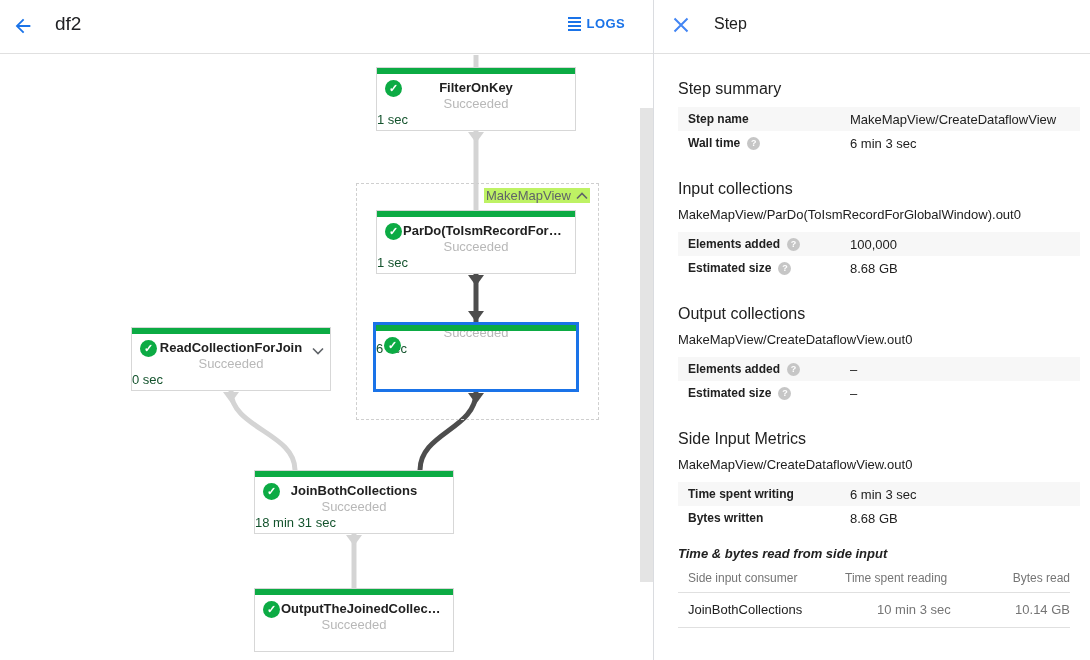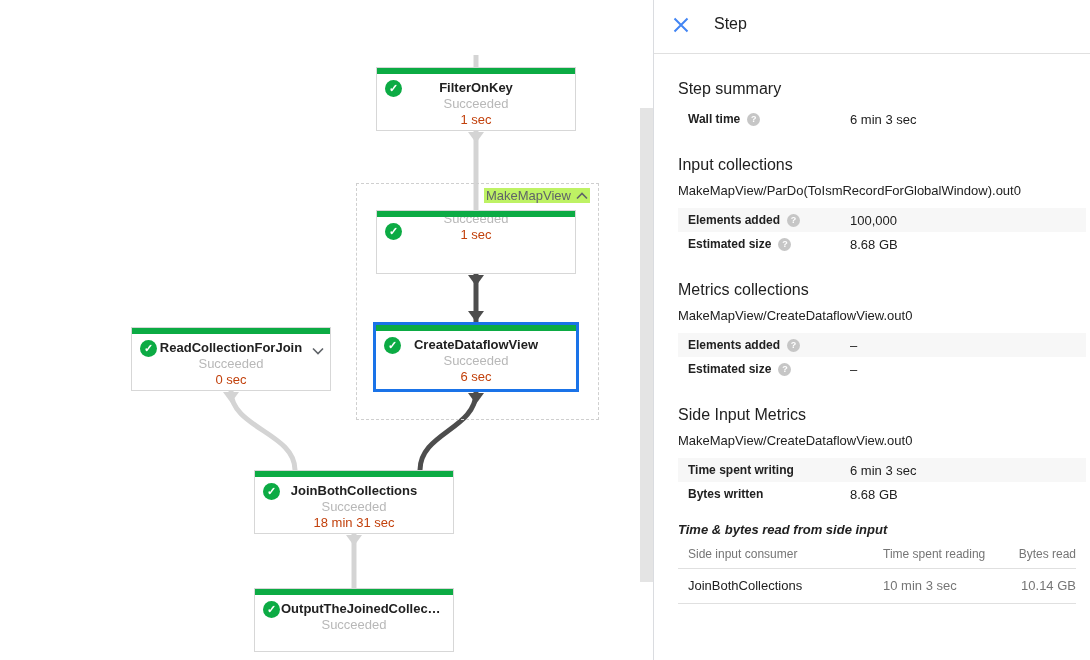--- a/index.html
+++ b/index.html
@@ -30,63 +30,80 @@
 
   .node { position:absolute; width:200px; height:64px; background:#fff;
           border:1px solid #d7d7d7; cursor:pointer; }
   .node .bar { position:absolute; top:0; left:0; right:0; height:6px; background:#0cab44; }
   .node .check { position:absolute; left:8px; top:12px; width:17px; height:17px; border-radius:50%;
                  background:#0cab44; color:#fff; font-size:11px; font-weight:bold;
                  display:flex; align-items:center; justify-content:center; line-height:1; }
   .node .ntitle { margin-top:11px; text-align:center; font-weight:bold; font-size:13px;
                   padding:0 26px; white-space:nowrap; overflow:hidden; line-height:17px; }
   .node .nstatus { text-align:center; font-size:13px; color:#b8b8b8; line-height:16px; }
-  .node .ntime { text-align:center; font-size:13px; color:#c2410c; line-height:16px; }
+  .node .ntime { text-align:left; font-size:13px; color:#14532d; line-height:16px; }
   .node.selected { border:3px solid #1a73e8; width:206px; height:70px; }
   .node .expand { position:absolute; right:6px; top:13px; }
 
   .vscrollbar { position:absolute; left:640px; top:108px; width:13px; height:474px;
                 background:#e4e4e4; }
 
   
   .right-panel { position:absolute; left:654px; top:0; width:436px; height:620px; background:#fff; }
   .rheader { position:relative; height:54px; border-bottom:1px solid #e0e0e0; }
   .close-btn { position:absolute; left:18px; top:16px; width:18px; height:18px; cursor:pointer;
                display:flex; align-items:center; justify-content:center; }
   .panel-title { position:absolute; left:60px; top:15px; font-size:16px; color:#212121; }
 
-  .rcontent { padding:25px 4px 0 24px; }
+  .rcontent { padding:25px 10px 0 24px; }
   .section h2 { font-size:16px; font-weight:normal; color:#212121; line-height:19px; margin-bottom:9px; }
   .section { margin-bottom:24px; }
   .coll-name { font-size:13px; color:#212121; line-height:15px; margin-bottom:10px; }
   .mrow { display:flex; align-items:center; height:24px; padding-left:10px; font-size:13px; }
   .mrow.alt { background:#f7f7f7; }
   .mlabel { width:162px; font-weight:bold; font-size:12px; color:#212121;
             display:flex; align-items:center; gap:7px; }
   .help { width:13px; height:13px; border-radius:50%; background:#c6c6c6; color:#fff;
           font-size:9px; font-weight:bold; display:inline-flex; align-items:center;
           justify-content:center; line-height:1; cursor:pointer; flex:0 0 13px; }
   .mvalue { color:#212121; }
 
   .sitable { margin-top:-8px; padding-right:10px; }
   .sitable .ttitle { font-size:13px; font-weight:bold; margin-bottom:5px;font-style:italic; }
   .trow { display:grid; grid-template-columns:1fr 121px 72px; align-items:center; }
   .trow.thead { padding:5px 0 7px 10px; border-bottom:1px solid #e0e0e0;
-                font-size:12px; color:#757575; }
+                font-size:12px; color:#757575;gap:32px; }
   .trow.tdata { padding:9px 0 10px 10px; border-bottom:1px solid #e0e0e0; font-size:13px; }
   .trow .c2 { text-align:left; }
   .trow .c3 { text-align:right; }
   .trow.tdata .c2, .trow.tdata .c3 { color:#757575; }
 </style>
 </head>
 <body>
 
 <div class="app">
 
   <div class="left-panel">
+    <div class="lheader">
+      <div class="back-btn">
+        <svg width="22" height="22" viewBox="0 0 24 24">
+          <path fill="#1a73e8" d="M20 11H7.83l5.59-5.59L12 4l-8 8 8 8 1.41-1.41L7.83 13H20v-2z"></path>
+        </svg>
+      </div>
+      <div class="job-title">df2</div>
+      <div class="logs-btn">
+        <span class="logs-icon">
+            <i></i>
+            <i></i>
+            <i></i>
+            <i></i>
+          </span>
+        <span>LOGS</span>
+      </div>
+    </div>
 
     <div class="graph">
 
       <svg class="edges" width="653" height="605" viewBox="0 0 653 605">
         <path d="M476,0 V13" stroke="#d4d4d4" stroke-width="5" fill="none"></path>
         <path d="M476,76 V155" stroke="#d4d4d4" stroke-width="5" fill="none"></path>
         <polygon points="468,77 484,77 476,88" fill="#d4d4d4"></polygon>
         <path d="M476,219 V267" stroke="#4d4d4d" stroke-width="5" fill="none"></path>
         <polygon points="468,220 484,220 476,231" fill="#4d4d4d"></polygon>
         <polygon points="468,256 484,256 476,267" fill="#4d4d4d"></polygon>
@@ -111,28 +128,28 @@
         <div class="bar"></div>
         <span class="check">✓</span>
         <div class="ntitle">FilterOnKey</div>
         <div class="nstatus">Succeeded</div>
         <div class="ntime">1 sec</div>
       </div>
 
       <div class="node" style="left:376px;top:155px">
         <div class="bar"></div>
         <span class="check">✓</span>
+        <div class="ntitle">ParDo(ToIsmRecordFor…</div>
         <div class="nstatus">Succeeded</div>
         <div class="ntime">1 sec</div>
       </div>
 
       <div class="node selected" style="left:373px;top:267px">
         <div class="bar"></div>
         <span class="check">✓</span>
-        <div class="ntitle">CreateDataflowView</div>
         <div class="nstatus">Succeeded</div>
         <div class="ntime">6 sec</div>
       </div>
 
       <div class="node" style="left:131px;top:272px">
         <div class="bar"></div>
         <span class="check">✓</span>
         <span class="expand">
           <svg width="12" height="8" viewBox="0 0 12 8">
             <polyline points="1,1.5 6,6.5 11,1.5" fill="none" stroke="#5f6368" stroke-width="1.6"></polyline>
@@ -171,20 +188,26 @@
           <path d="M1.5,1.5 L14.5,14.5 M14.5,1.5 L1.5,14.5" stroke="#4285f4" stroke-width="2" fill="none"></path>
         </svg>
       </div>
       <div class="panel-title">Step</div>
     </div>
 
     <div class="rcontent">
 
       <div class="section">
         <h2>Step summary</h2>
+        <div class="mrow alt">
+          <span class="mlabel">
+            <span>Step name</span>
+          </span>
+          <span class="mvalue">MakeMapView/CreateDataflowView</span>
+        </div>
         <div class="mrow">
           <span class="mlabel">
             <span>Wall time</span>
             <span class="help">?</span>
           </span>
           <span class="mvalue">6 min 3 sec</span>
         </div>
       </div>
 
       <div class="section">
@@ -200,21 +223,21 @@
         <div class="mrow">
           <span class="mlabel">
             <span>Estimated size</span>
             <span class="help">?</span>
           </span>
           <span class="mvalue">8.68 GB</span>
         </div>
       </div>
 
       <div class="section">
-        <h2>Metrics collections</h2>
+        <h2>Output collections</h2>
         <div class="coll-name">MakeMapView/CreateDataflowView.out0</div>
         <div class="mrow alt">
           <span class="mlabel">
             <span>Elements added</span>
             <span class="help">?</span>
           </span>
           <span class="mvalue">–</span>
         </div>
         <div class="mrow">
           <span class="mlabel">

